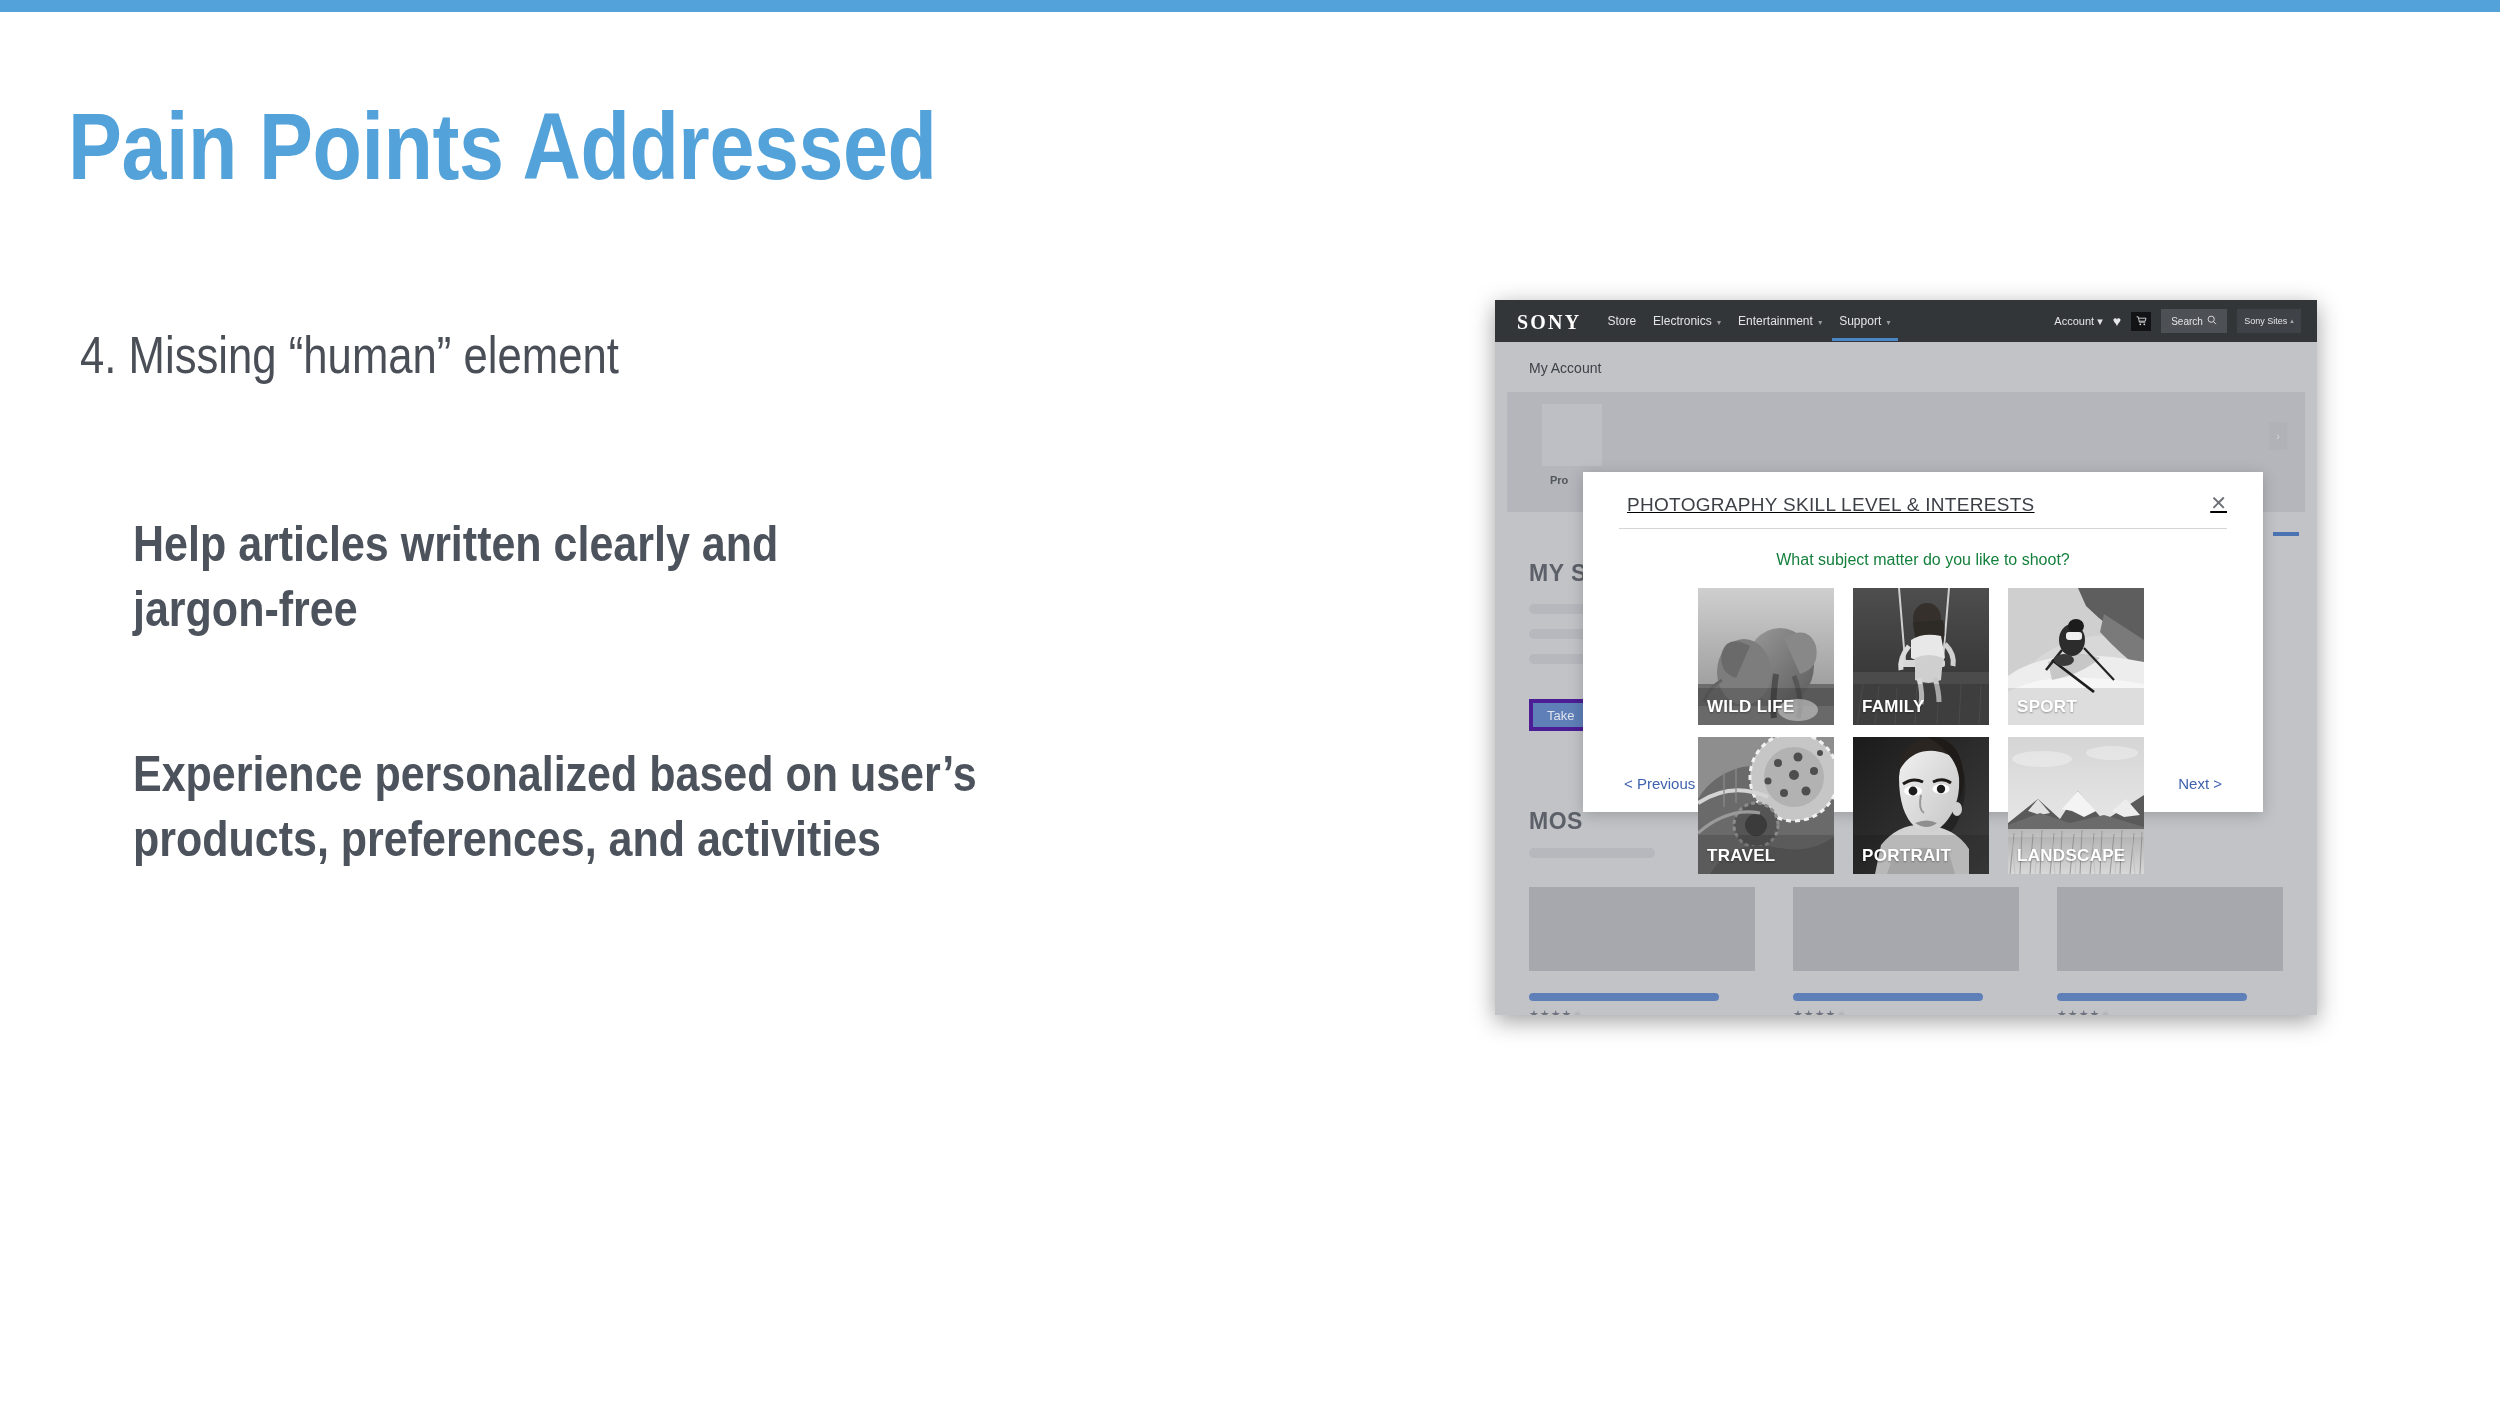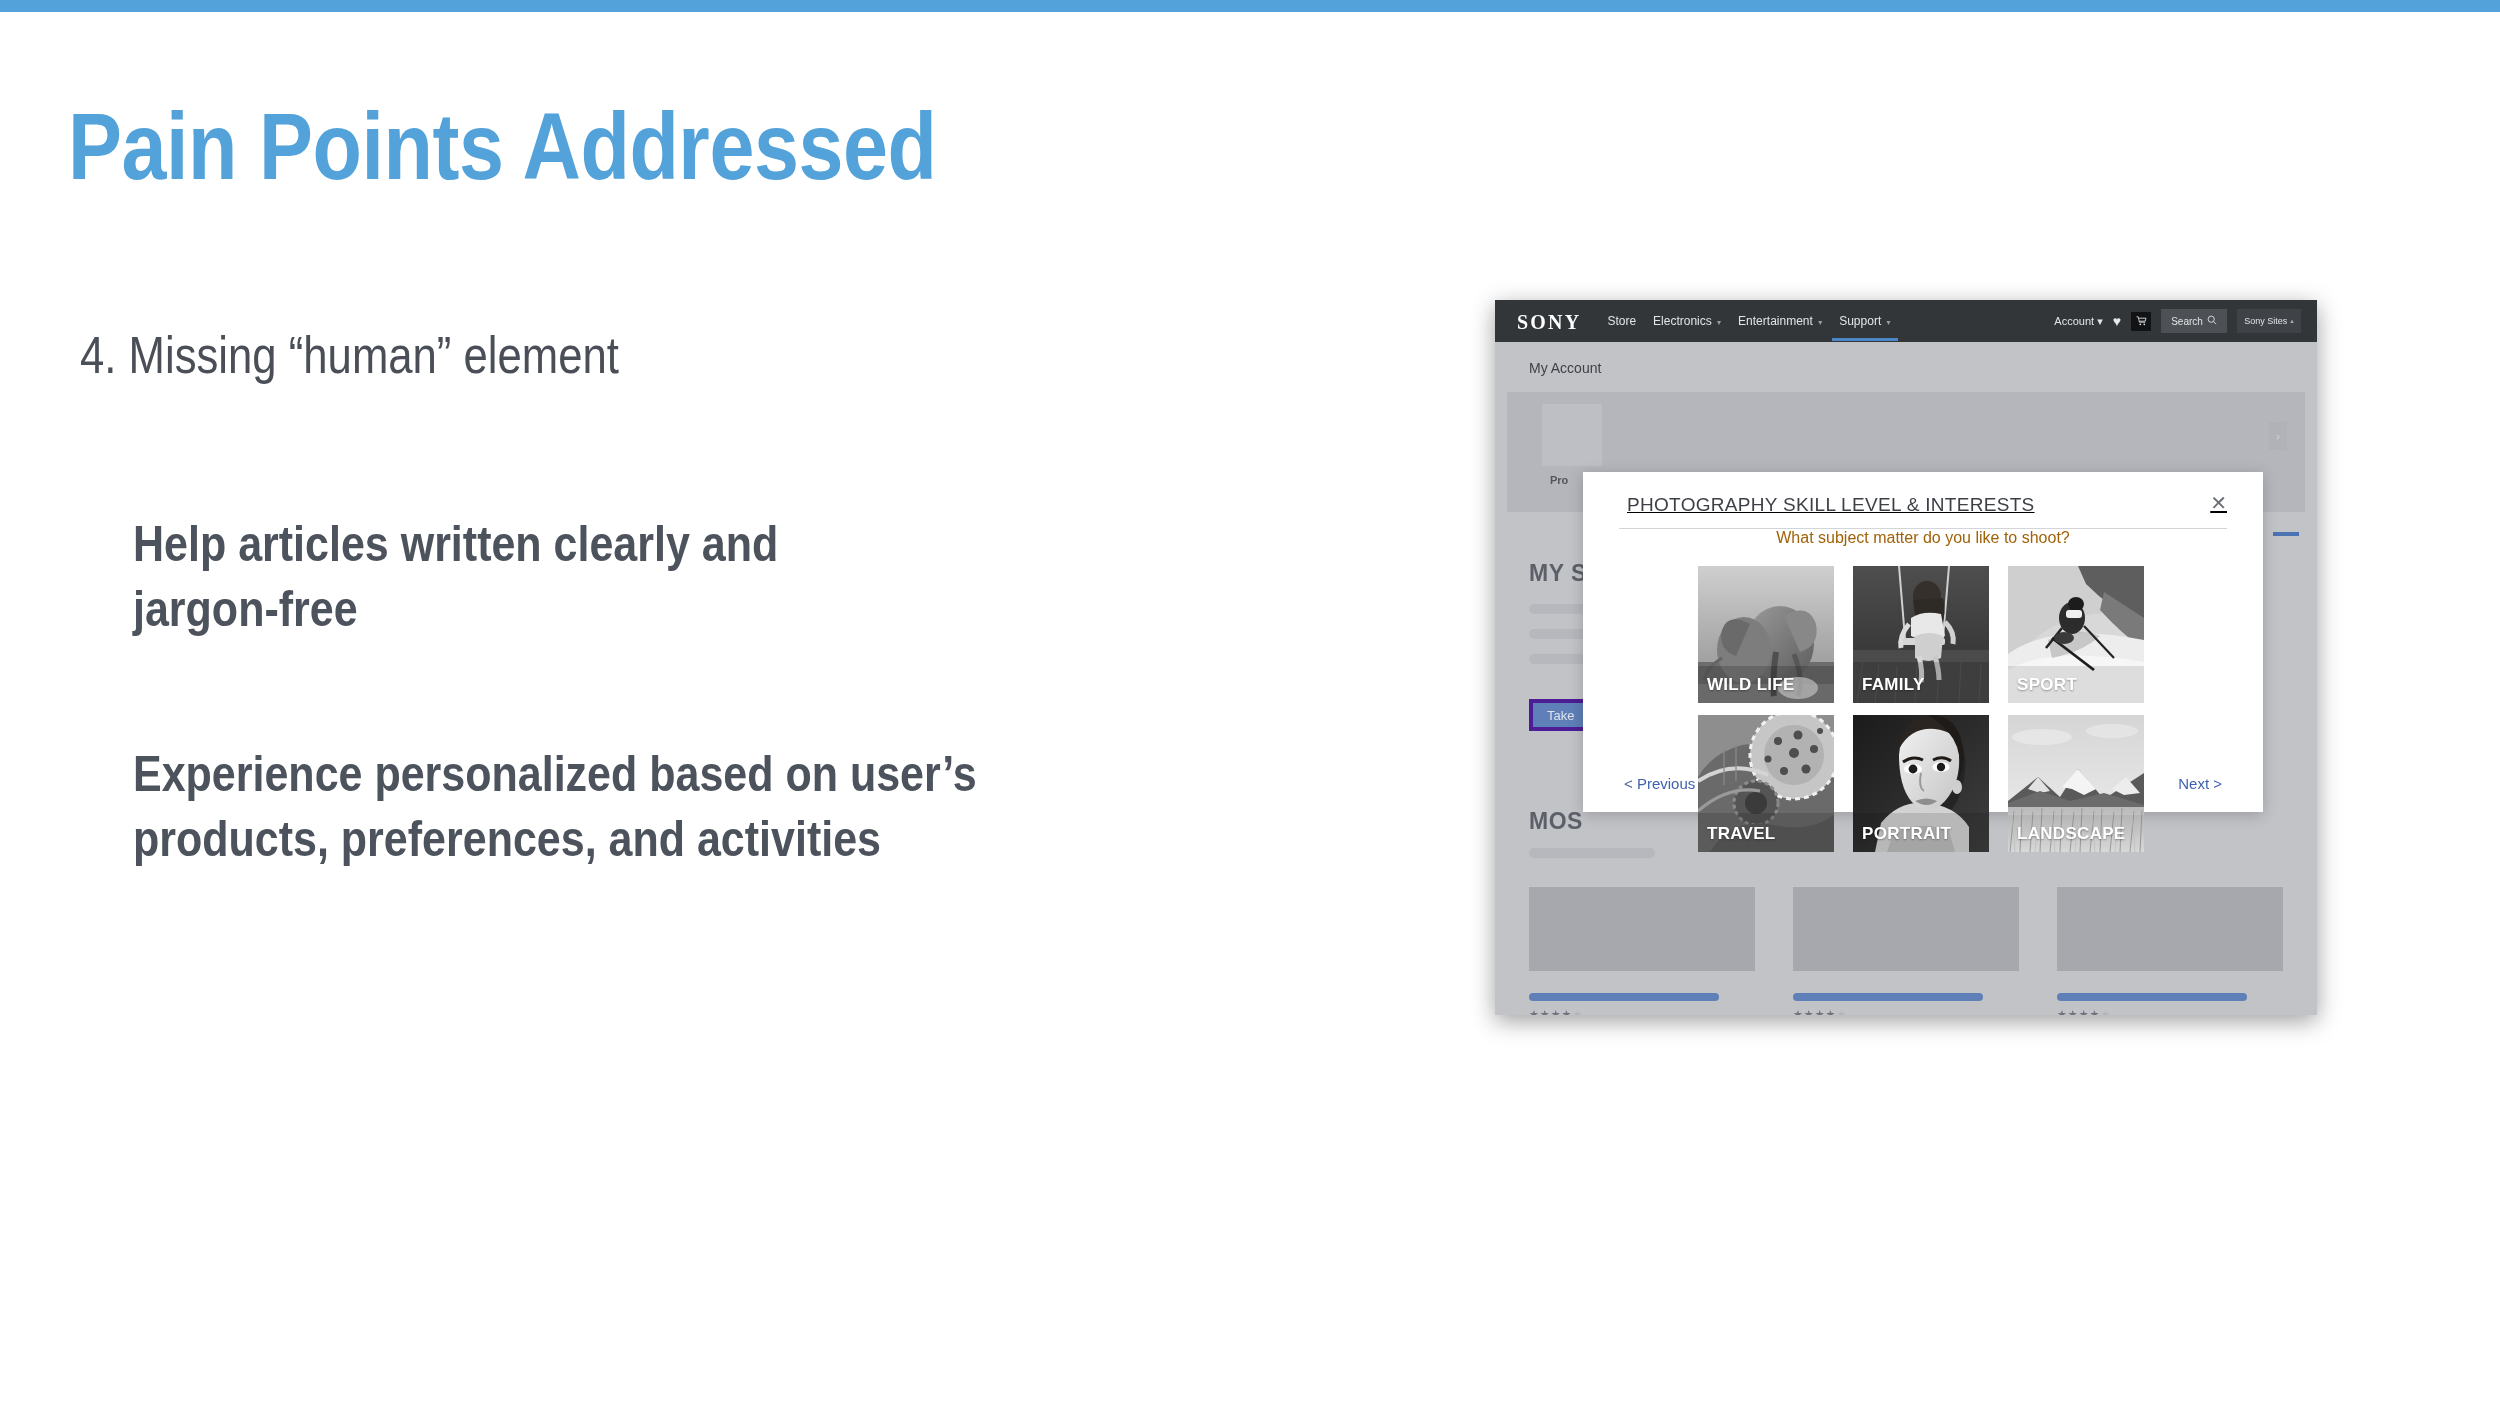--- a/index.html
+++ b/index.html
@@ -234,24 +234,25 @@
   }
   .modal-close {
     font-family: "Liberation Sans", sans-serif;
     font-size: 20px; font-weight: 300; color: #6c7076; line-height: 0.9;
   }
   .modal-rule {
     margin: 12px 36px 0 36px;
     height: 1px; background: #d3d5d9;
   }
   .modal-question {
+    margin-top: 22px;
     text-align: center;
     font-family: "Liberation Sans Narrow", "Liberation Sans", sans-serif;
     font-size: 16px;
-    color: #a16207;
+    color: #15803d;
   }
   .tile-grid {
     margin: 19px auto 0 auto;
     width: 450px;
     display: grid;
     grid-template-columns: repeat(3, 136px);
     gap: 12px 19px;
   }
   .tile {
     position: relative;

